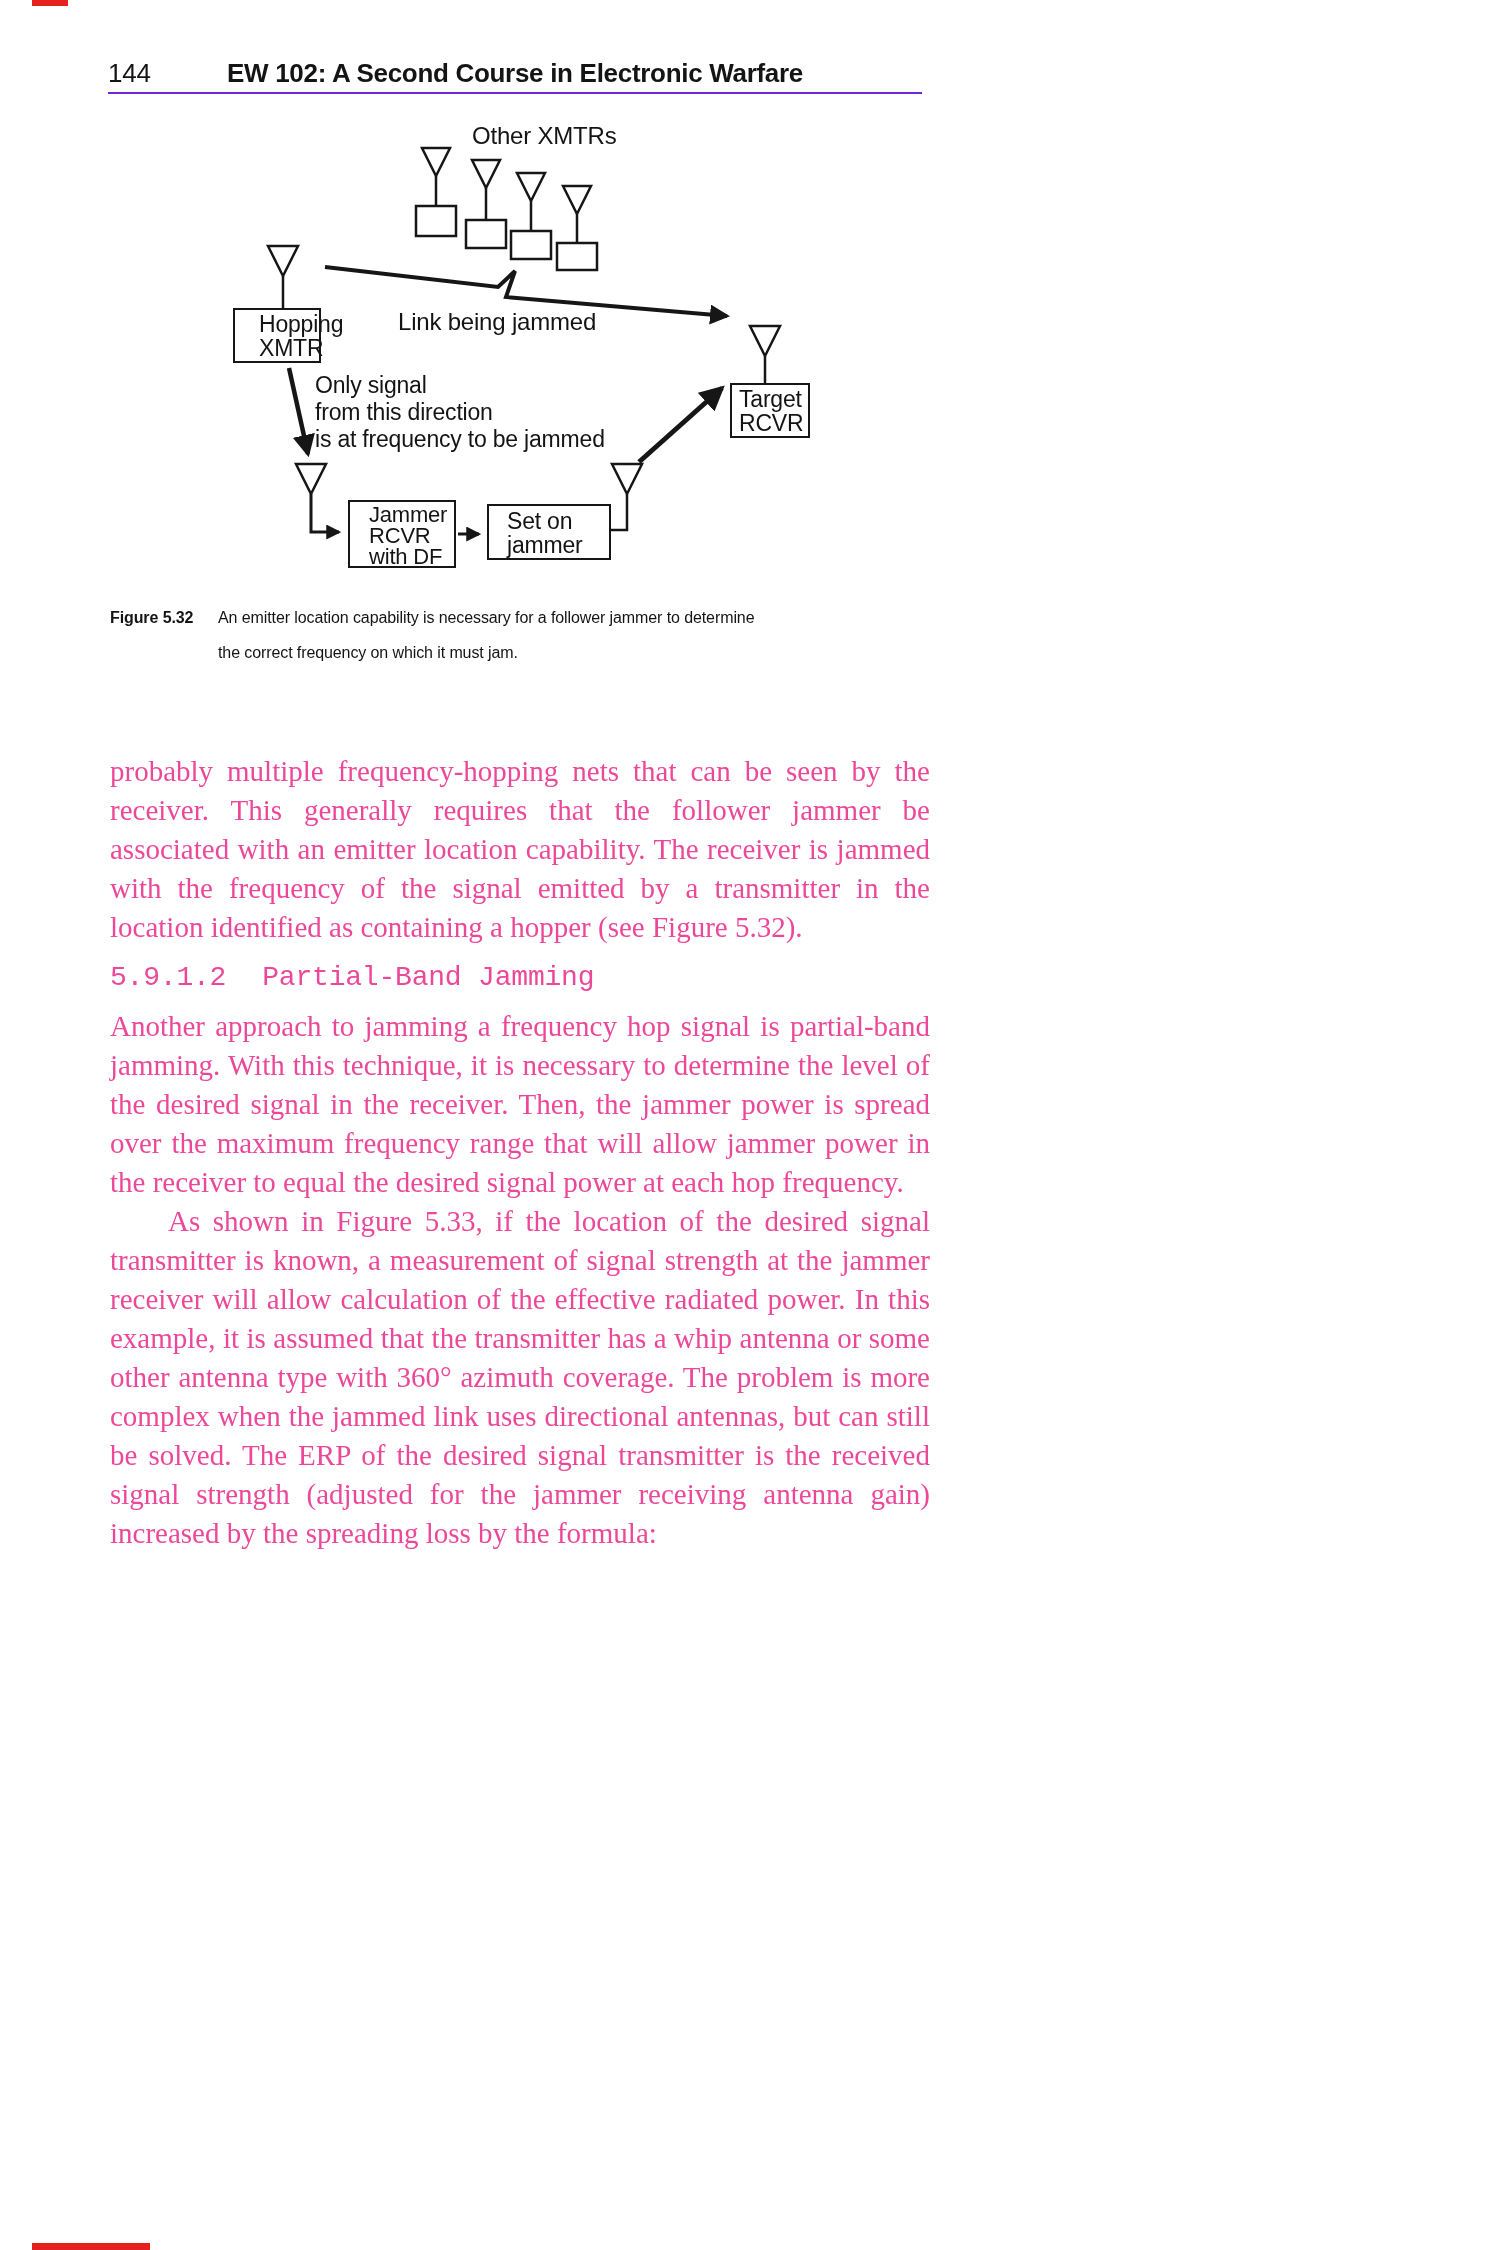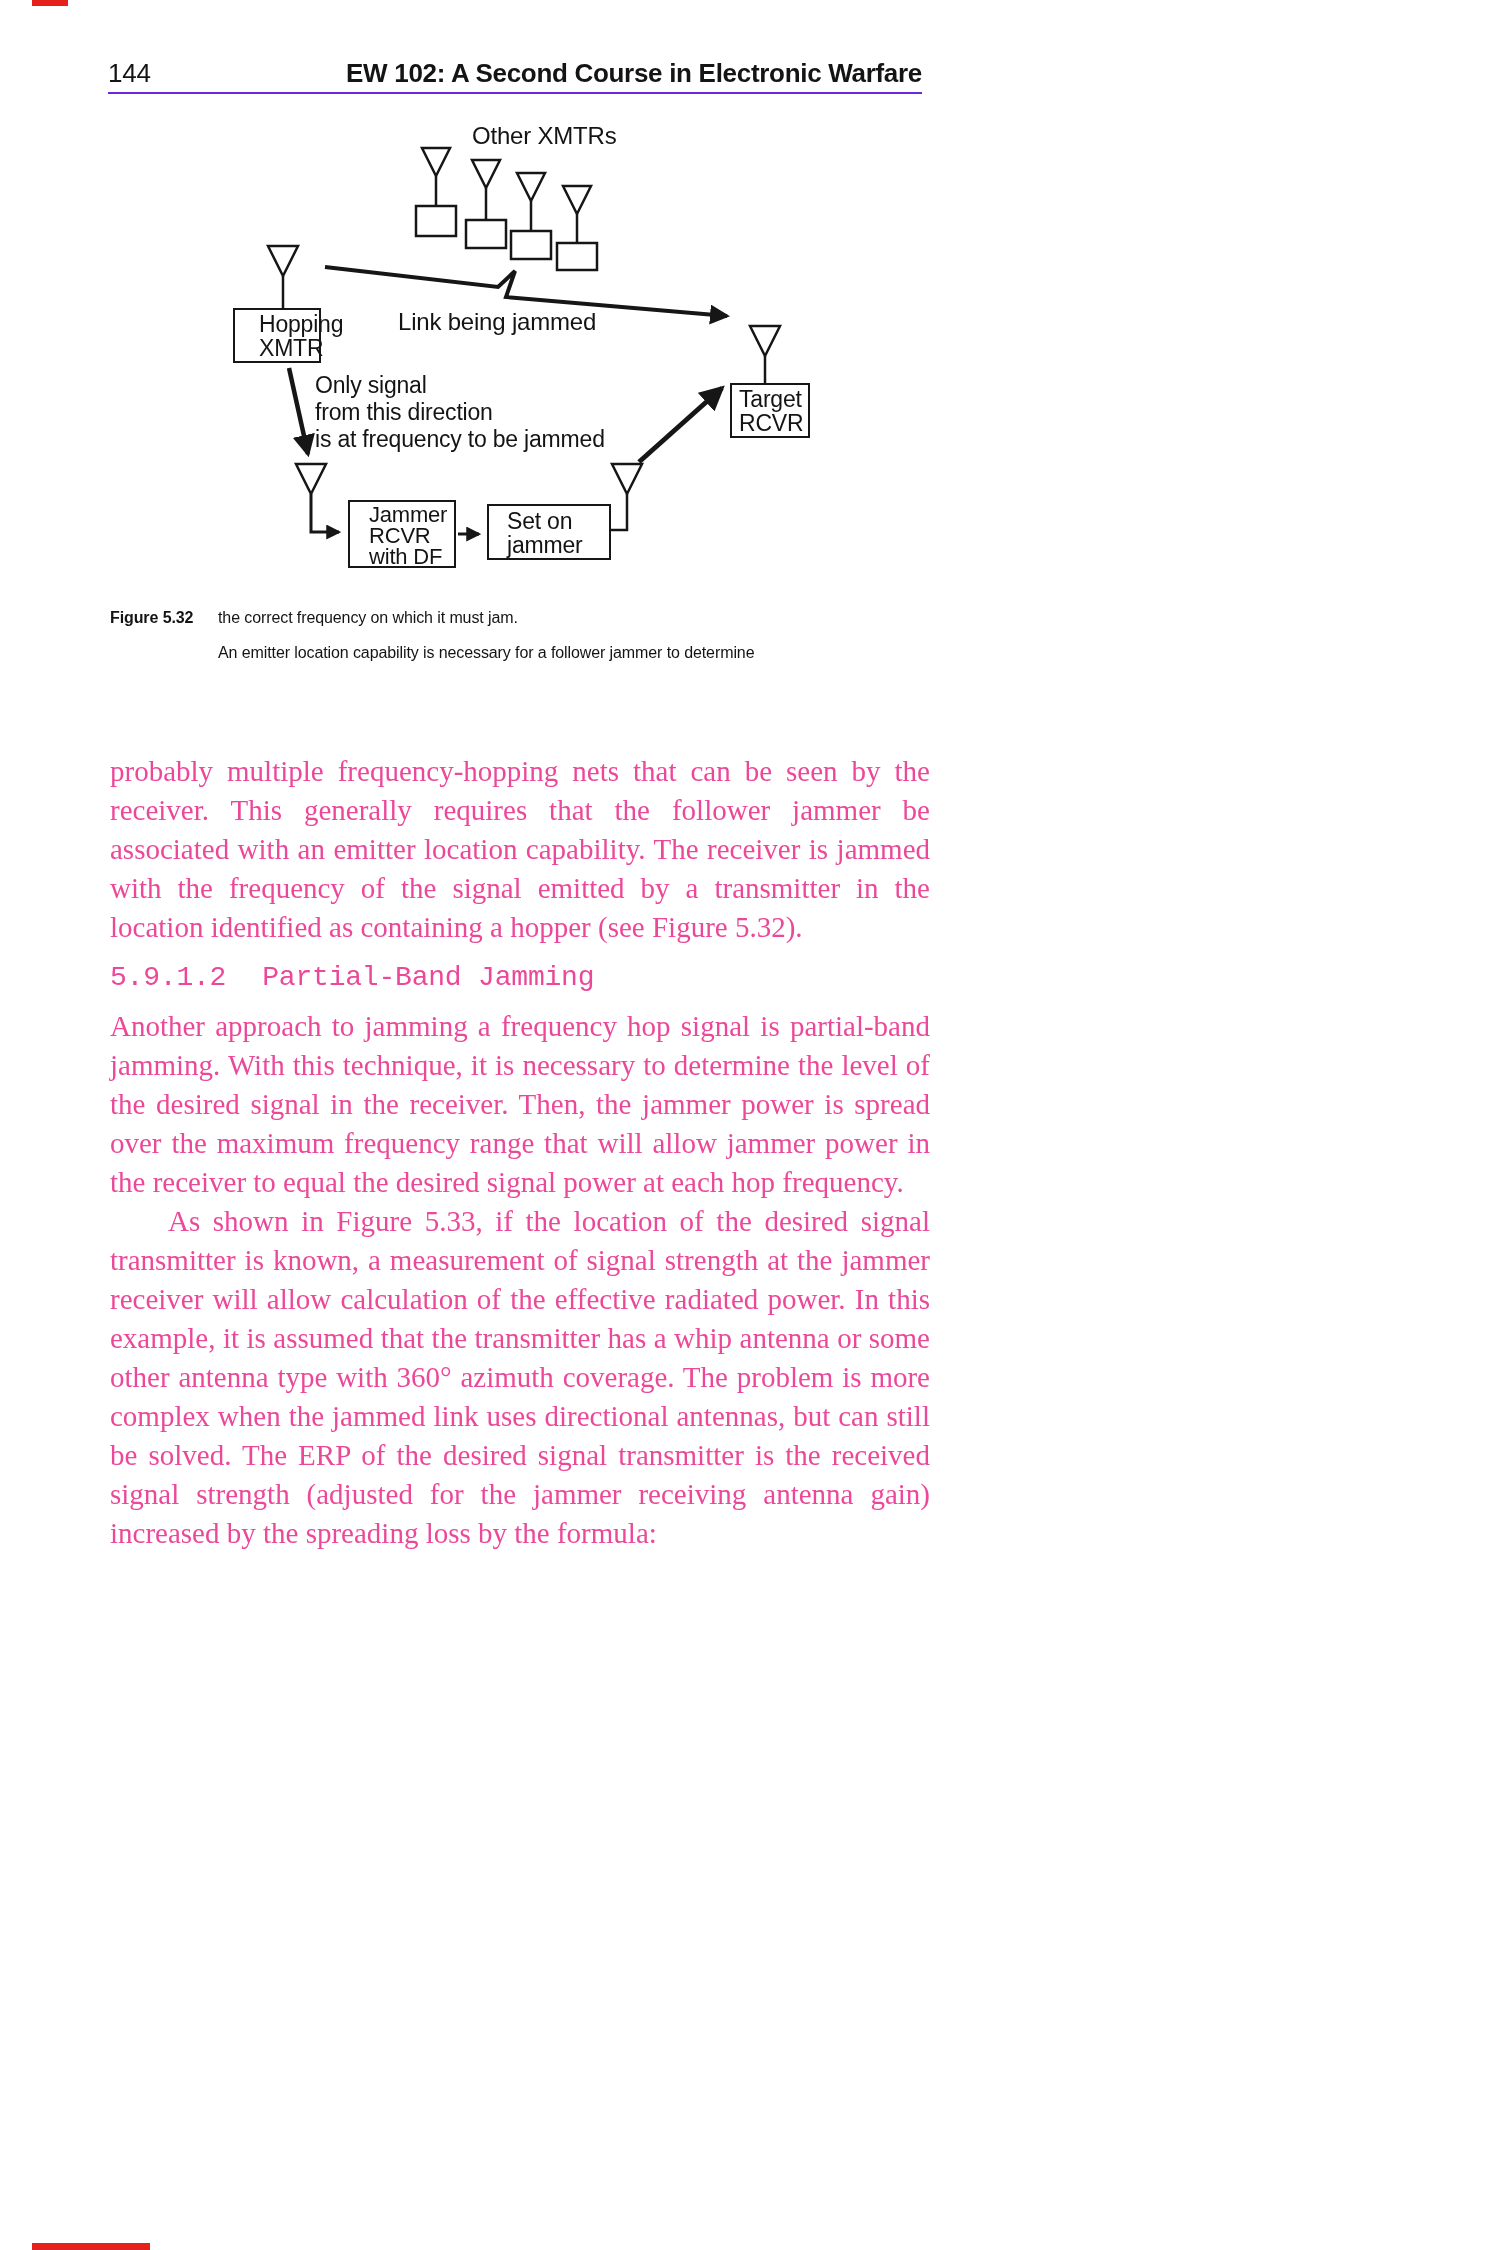--- a/index.html
+++ b/index.html
@@ -19,21 +19,21 @@
     left: 108px; top: 56px;
     width: 814px; height: 36px;
     border-bottom: 2px solid #6d28d9;
   }
   .pagenum {
     position: absolute; left: 0; top: 2px;
     font-size: 26px; letter-spacing: -0.2px;
   }
   .runtitle {
     position: absolute; left: 0; right: 0; top: 2px;
-    text-align: right;
+    text-align: center;
     font-size: 26px; font-weight: 700; letter-spacing: -0.3px;
   }
 
   
   .diagram { position: absolute; left: 110px; top: 118px; width: 900px; height: 476px; }
   .dsvg { position: absolute; left: 0; top: 0; }
   .dbox {
     position: absolute;
     box-sizing: border-box;
     border: 2.5px solid #161616;
@@ -180,22 +180,22 @@
     </div>
     <div class="dbox box-seton">
       <div>Set on</div>
       <div>jammer</div>
     </div>
   </div>
 
   <div class="caption">
     <div class="cap-label">Figure 5.32</div>
     <div class="cap-text">
+      <div class="cap-line">An emitter location capability is necessary for a follower jammer to determine</div>
       <div class="cap-line">the correct frequency on which it must jam.</div>
-      <div class="cap-line">An emitter location capability is necessary for a follower jammer to determine</div>
     </div>
   </div>
 
   <div class="bodycol">
     <p>probably multiple frequency-hopping nets that can be seen by the receiver. This generally requires that the follower jammer be associated with an emitter location capability. The receiver is jammed with the frequency of the signal emitted by a transmitter in the location identified as containing a hopper (see Figure 5.32).</p>
     <div class="section-head">
       <span class="sec-num">5.9.1.2</span><span class="sec-title">Partial-Band Jamming</span>
     </div>
     <p>Another approach to jamming a frequency hop signal is partial-band jamming. With this technique, it is necessary to determine the level of the desired signal in the receiver. Then, the jammer power is spread over the maximum frequency range that will allow jammer power in the receiver to equal the desired signal power at each hop frequency.</p>
     <p class="p-indent">As shown in Figure 5.33, if the location of the desired signal transmitter is known, a measurement of signal strength at the jammer receiver will allow calculation of the effective radiated power. In this example, it is assumed that the transmitter has a whip antenna or some other antenna type with 360° azimuth coverage. The problem is more complex when the jammed link uses directional antennas, but can still be solved. The ERP of the desired signal transmitter is the received signal strength (adjusted for the jammer receiving antenna gain) increased by the spreading loss by the formula:</p>

